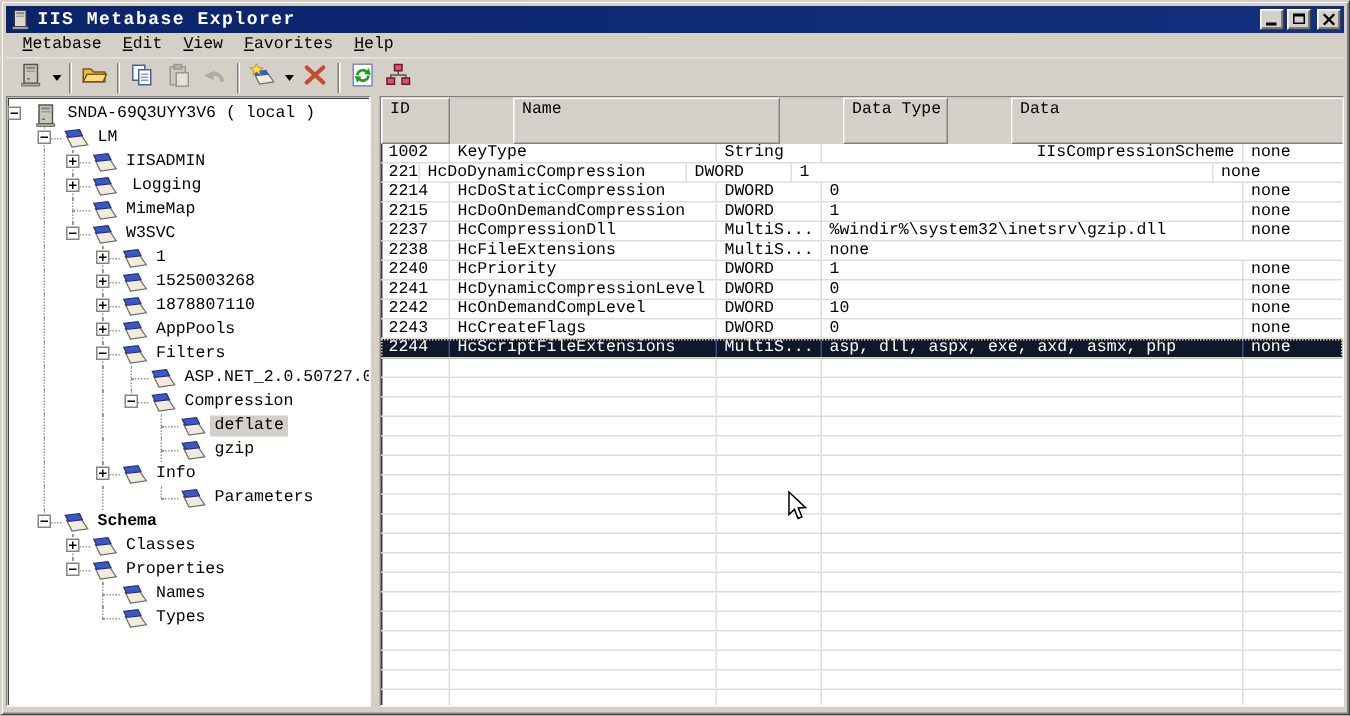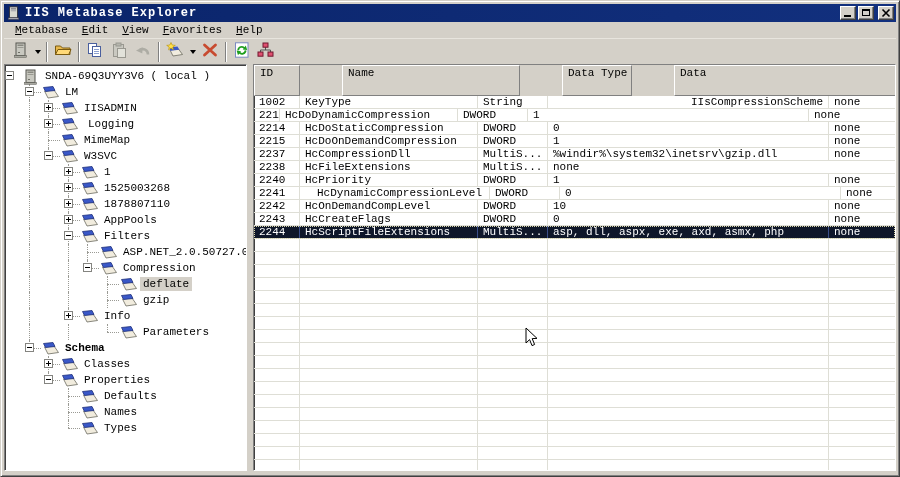--- a/index.html
+++ b/index.html
@@ -446,29 +446,20 @@
             </svg></span>
           <span class="tree-label" style="left: 76px;">Properties</span>
         </div>
         <div class="tree-row">
           <i class="guide-v" style="left: 63px; top: 0px; height: 16px;"></i>
           <i class="guide-h" style="left: 63px; width: 12px;"></i>
           <span class="tree-icon" style="left: 76px;"><svg width="18" height="14" viewBox="0 0 18 14">
               <polygon points="2.5,6 12,5 16.5,11.5 6,13" fill="#F1ECDE" stroke="#6B6B60" stroke-width="0.8"></polygon>
               <polygon points="1.5,2.5 11,1.5 13,5.5 3.5,6.5" fill="#3A58C8" stroke="#20307A" stroke-width="0.8"></polygon>
             </svg></span>
-          <span class="tree-label" style="left: 96px;">Defaults</span>
-        </div>
-        <div class="tree-row">
-          <i class="guide-v" style="left: 63px; top: 0px; height: 16px;"></i>
-          <i class="guide-h" style="left: 63px; width: 12px;"></i>
-          <span class="tree-icon" style="left: 76px;"><svg width="18" height="14" viewBox="0 0 18 14">
-              <polygon points="2.5,6 12,5 16.5,11.5 6,13" fill="#F1ECDE" stroke="#6B6B60" stroke-width="0.8"></polygon>
-              <polygon points="1.5,2.5 11,1.5 13,5.5 3.5,6.5" fill="#3A58C8" stroke="#20307A" stroke-width="0.8"></polygon>
-            </svg></span>
           <span class="tree-label" style="left: 96px;">Names</span>
         </div>
         <div class="tree-row">
           <i class="guide-v" style="left: 63px; top: 0px; height: 8px;"></i>
           <i class="guide-h" style="left: 63px; width: 12px;"></i>
           <span class="tree-icon" style="left: 76px;"><svg width="18" height="14" viewBox="0 0 18 14">
               <polygon points="2.5,6 12,5 16.5,11.5 6,13" fill="#F1ECDE" stroke="#6B6B60" stroke-width="0.8"></polygon>
               <polygon points="1.5,2.5 11,1.5 13,5.5 3.5,6.5" fill="#3A58C8" stroke="#20307A" stroke-width="0.8"></polygon>
             </svg></span>
           <span class="tree-label" style="left: 96px;">Types</span>
@@ -527,21 +518,21 @@
           </div>
           <div class="lrow">
             <div class="lcell" style="width: 46px; flex: 0 0 auto;">2240</div>
             <div class="lcell" style="width: 178px; flex: 0 0 auto;">HcPriority</div>
             <div class="lcell" style="width: 70px; flex: 0 0 auto;">DWORD</div>
             <div class="lcell" style="width: 281px; flex: 0 0 auto;">1</div>
             <div class="lcell" style="flex: 1 1 0%;">none</div>
           </div>
           <div class="lrow">
             <div class="lcell" style="width: 46px; flex: 0 0 auto;">2241</div>
-            <div class="lcell" style="width: 178px; flex: 0 0 auto; margin-left: 12px;">HcDynamicCompressionLevel</div>
+            <div class="lcell" style="width: 178px; flex: 0 0 auto;">HcDynamicCompressionLevel</div>
             <div class="lcell" style="width: 70px; flex: 0 0 auto;">DWORD</div>
             <div class="lcell" style="width: 281px; flex: 0 0 auto;">0</div>
             <div class="lcell" style="flex: 1 1 0%;">none</div>
           </div>
           <div class="lrow">
             <div class="lcell" style="width: 46px; flex: 0 0 auto;">2242</div>
             <div class="lcell" style="width: 178px; flex: 0 0 auto;">HcOnDemandCompLevel</div>
             <div class="lcell" style="width: 70px; flex: 0 0 auto;">DWORD</div>
             <div class="lcell" style="width: 281px; flex: 0 0 auto;">10</div>
             <div class="lcell" style="flex: 1 1 0%;">none</div>

